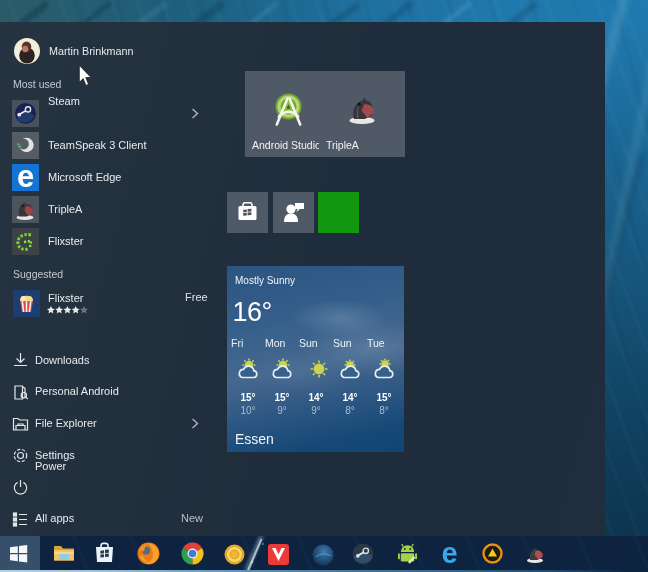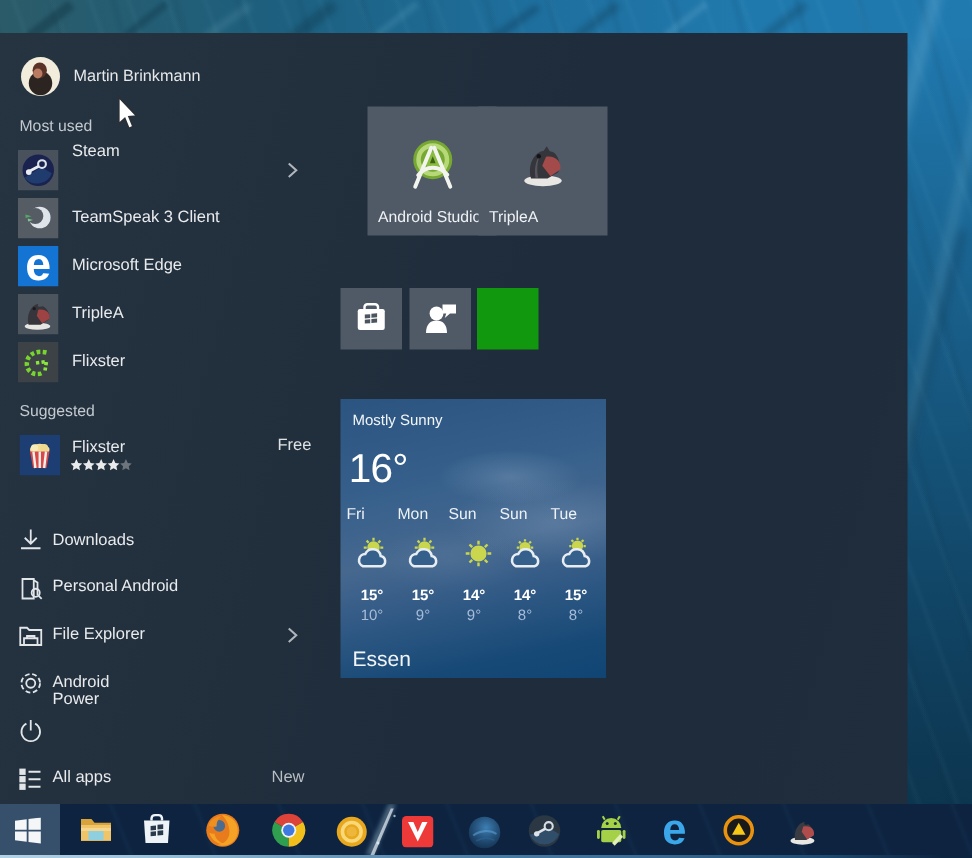--- a/index.html
+++ b/index.html
@@ -157,21 +157,21 @@
 </svg>
 <div class="abs rowtxt" style="left:35px;top:417px">File Explorer</div>
 <svg class="abs" style="left:191px;top:418px" width="8" height="11">
     <polyline points="1.5,1 6.5,5.5 1.5,10" fill="none" stroke="#aeb5bc" stroke-width="1.4"></polyline>
   </svg>
 
 <svg class="abs" style="left:12px;top:447px" width="17" height="17" fill="none" stroke="#e2e6e9" stroke-width="1.2">
   <circle cx="8.5" cy="8.5" r="3"></circle>
   <circle cx="8.5" cy="8.5" r="6.2" stroke-dasharray="3.2 1.8"></circle>
 </svg>
-<div class="abs rowtxt" style="left:35px;top:449px">Android</div>
+<div class="abs rowtxt" style="left:35px;top:449px">Settings</div>
 
 <svg class="abs" style="left:12px;top:479px" width="17" height="17" fill="none" stroke="#e2e6e9" stroke-width="1.2">
   <path d="M5.6 3.4 A6.2 6.2 0 1 0 11.4 3.4"></path>
   <path d="M8.5 1 V8"></path>
 </svg>
 <div class="abs rowtxt" style="left:35px;top:460px">Power</div>
 
 <svg class="abs" style="left:12px;top:511px" width="17" height="17" fill="none" stroke="#e2e6e9" stroke-width="1.2">
   <rect x="1.5" y="2" width="3" height="3" fill="#e2e6e9"></rect>
   <rect x="1.5" y="7" width="3" height="3" fill="#e2e6e9"></rect>

